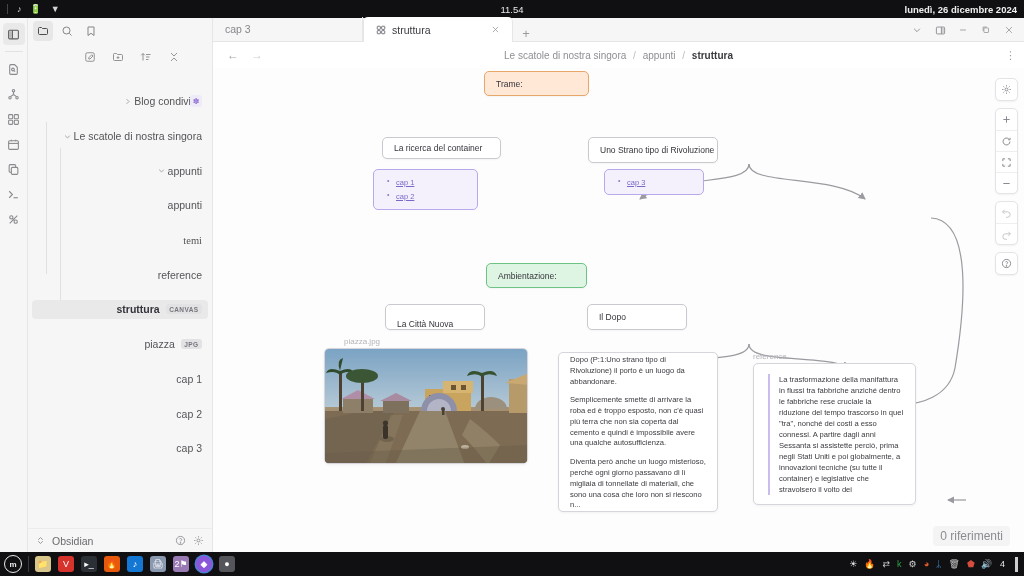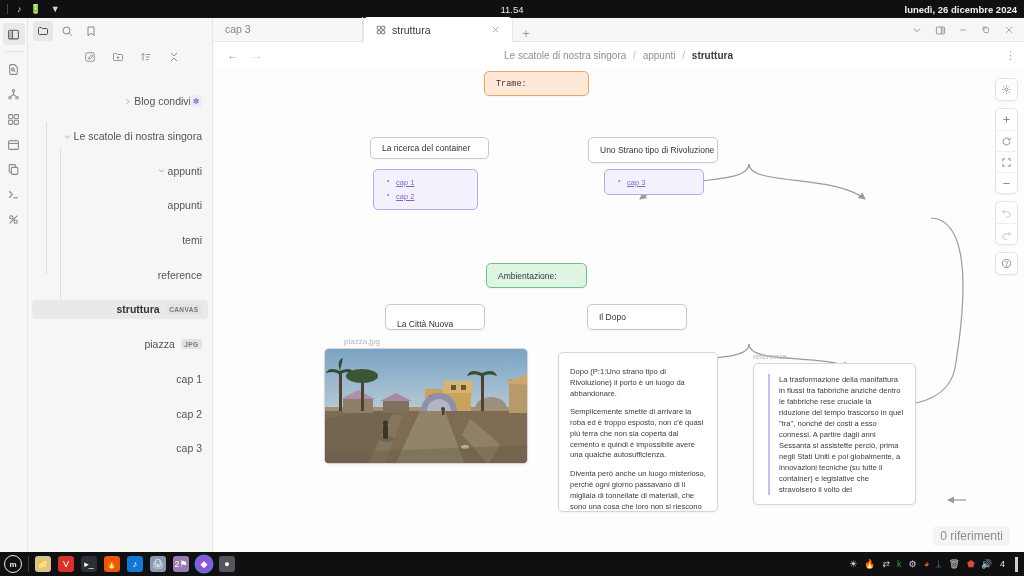--- a/index.html
+++ b/index.html
@@ -124,33 +124,33 @@
     flex:1; position:relative; overflow:hidden;
     background-color:#fdfdfd;
     background-image: radial-gradient(#dedee2 0.7px, transparent 0.7px);
     background-size:10px 10px;
   }
   .node { position:absolute; border-radius:5px; font-size:8.5px; }
   .node-box {
     background:#fff; border:1px solid #c9c9cf; display:flex; align-items:center;
     padding-left:11px; color:#33333a; box-shadow:0 1px 2px rgba(0,0,0,.04);
   }
-  .node-orange { background:#ffe8d6; border:1.4px solid #e8a76a;font-family:Liberation Mono, monospace; }
+  .node-orange { background:#ffe8d6; border:1.4px solid #e8a76a; }
   .node-green  { background:#dff5e3; border:1.4px solid #6dc383; }
   .node-links {
     background:#f4f1fd; border:1.4px solid #b9a8ea; padding:8px 0 0 22px;
   }
   .node-links ul { list-style:none; }
   .node-links li { position:relative; margin-bottom:5px; font-size:7.5px; }
   .node-links li::before {
     content:"•"; position:absolute; left:-9px; top:-1px; color:#8b7dd0; font-size:7px;
   }
   .node-links a { color:#7b68c9; text-decoration:underline; }
   .node-text {
-    background:#fff; border:1px solid #d5d5db; padding:14px 11px; overflow:hidden;
+    background:#fff; border:1px solid #d5d5db; padding:2px 11px; overflow:hidden;
     font-size:7.6px; line-height:1.42; color:#3a3a40;
     box-shadow:0 1px 3px rgba(0,0,0,.05);
   }
   .node-text p { margin-bottom:8px; }
   .node-ref {
     background:#fff; border:1px solid #d5d5db; padding:10px 11px 10px 14px;
     overflow:hidden; font-size:7.6px; line-height:1.45; color:#3a3a40;
     box-shadow:0 1px 3px rgba(0,0,0,.05);
   }
   .node-ref .quote {
@@ -357,21 +357,21 @@
               <svg width="7" height="7" viewBox="0 0 24 24" fill="none" stroke="currentColor" stroke-width="3">
                 <polyline points="4,9 12,17 20,9"></polyline>
               </svg>
             </span>
             <span class="tr-label">appunti</span>
           </div>
           <div class="tr-row" style="padding-left: 32px;">
             <span class="tw"></span>
             <span class="tr-label">appunti</span>
           </div>
-          <div class="tr-row" style="padding-left: 32px;">
+          <div class="tr-row" style="padding-left: 32px; font-family: Liberation Serif, serif;">
             <span class="tw"></span>
             <span class="tr-label">temi</span>
           </div>
           <div class="tr-row" style="padding-left: 32px;">
             <span class="tw"></span>
             <span class="tr-label">reference</span>
           </div>
           <div class="tr-row selected" style="padding-left: 32px;">
             <span class="tw"></span>
             <span class="tr-label">struttura</span>
@@ -389,20 +389,43 @@
           <div class="tr-row" style="padding-left: 18px;">
             <span class="tw"></span>
             <span class="tr-label">cap 2</span>
           </div>
           <div class="tr-row" style="padding-left: 18px;">
             <span class="tw"></span>
             <span class="tr-label">cap 3</span>
           </div>
         </div>
 
+      <div class="sb-footer">
+        <span class="f-ico">
+          <svg width="9" height="9" viewBox="0 0 24 24" fill="none" stroke="currentColor" stroke-width="2.4">
+            <polyline points="6,10 12,4 18,10"></polyline>
+              <polyline points="6,14 12,20 18,14"></polyline>
+          </svg>
+        </span>
+        <span>Obsidian</span>
+        <span class="spacer"></span>
+        <span class="f-ico">
+          <svg width="11" height="11" viewBox="0 0 24 24" fill="none" stroke="currentColor" stroke-width="1.9">
+            <circle cx="12" cy="12" r="9"></circle>
+              <path d="M9.5 9.3a2.6 2.6 0 0 1 5 .9c0 1.8-2.5 2.2-2.5 3.8"></path>
+              <circle cx="12" cy="17.3" r=".9" fill="currentColor"></circle>
+          </svg>
+        </span>
+        <span class="f-ico">
+          <svg width="11" height="11" viewBox="0 0 24 24" fill="none" stroke="currentColor" stroke-width="1.9">
+            <circle cx="12" cy="12" r="3.2"></circle>
+            <path d="M12 2.5v2.8M12 18.7v2.8M2.5 12h2.8M18.7 12h2.8M5.2 5.2l2 2M16.8 16.8l2 2M18.8 5.2l-2 2M7.2 16.8l-2 2"></path>
+          </svg>
+        </span>
+      </div>
     <div class="indent-line" style="left: 18px; top: 104px; height: 152px;"></div>
         <div class="indent-line" style="left: 32px; top: 130px; height: 152px;"></div>
       </div>
 
     <div class="main">
 
       <div class="tabbar">
         <div class="tab inactive">
           <span>cap 3</span>
         </div>
@@ -491,21 +514,21 @@
           </g>
           <g fill="none" stroke="#9a9aa0" stroke-width="1.2">
             <path d="M637,330 L637,352"></path>
           </g>
         </svg>
 
         <div id="nodes">
             <div class="node node-box node-orange" style="left: 271px; top: 3px; width: 105px; height: 25px;">
               <span>Trame:</span>
             </div>
-            <div class="node node-box" style="left: 157px; top: 69px; width: 119px; height: 22px;">
+            <div class="node node-box" style="left: 169px; top: 69px; width: 119px; height: 22px;">
               <span>La ricerca del container</span>
             </div>
             <div class="node node-box" style="left: 375px; top: 69px; width: 130px; height: 26px;">
               <span>Uno Strano tipo di Rivoluzione</span>
             </div>
             <div class="node node-links" style="left: 160px; top: 101px; width: 105px; height: 41px;">
               <ul>
                 <li><a>cap 1</a></li>
                 <li><a>cap 2</a></li>
               </ul>

